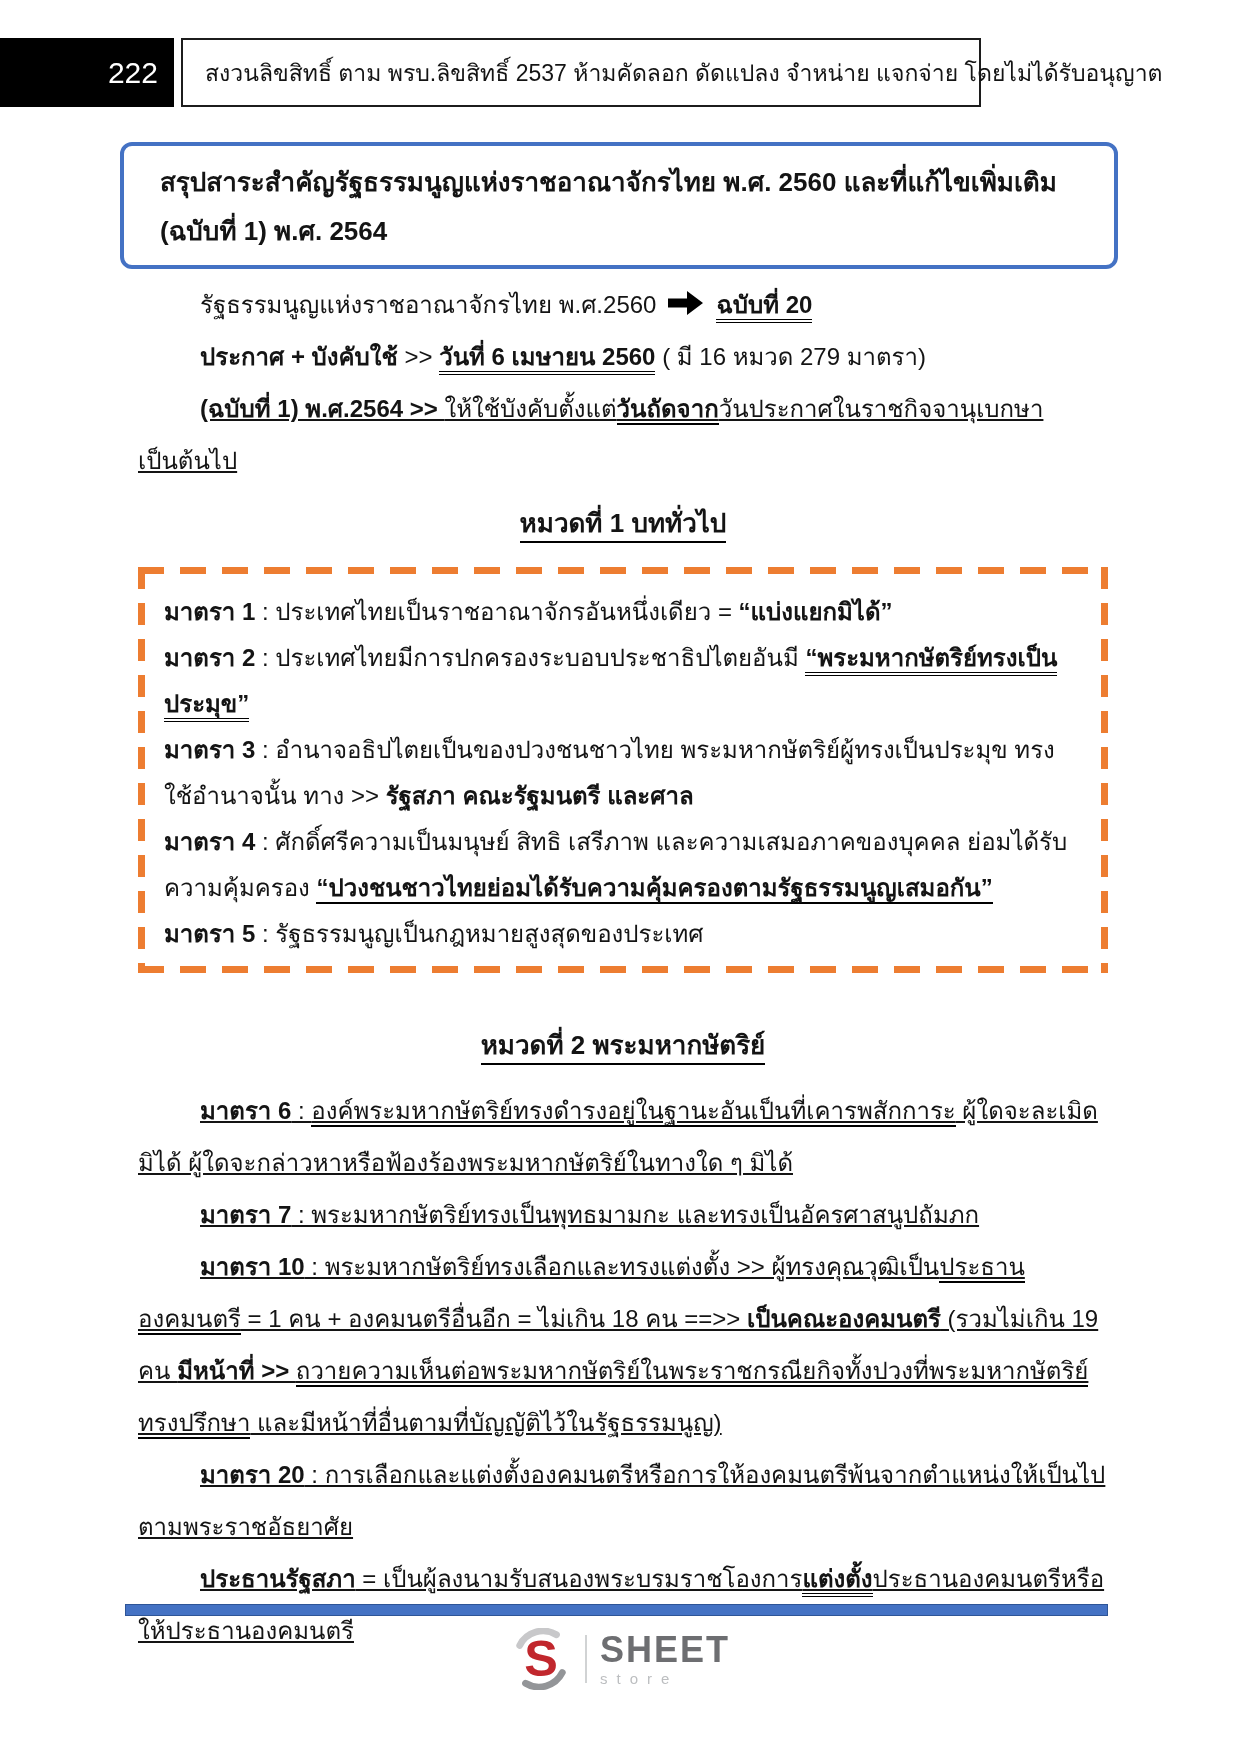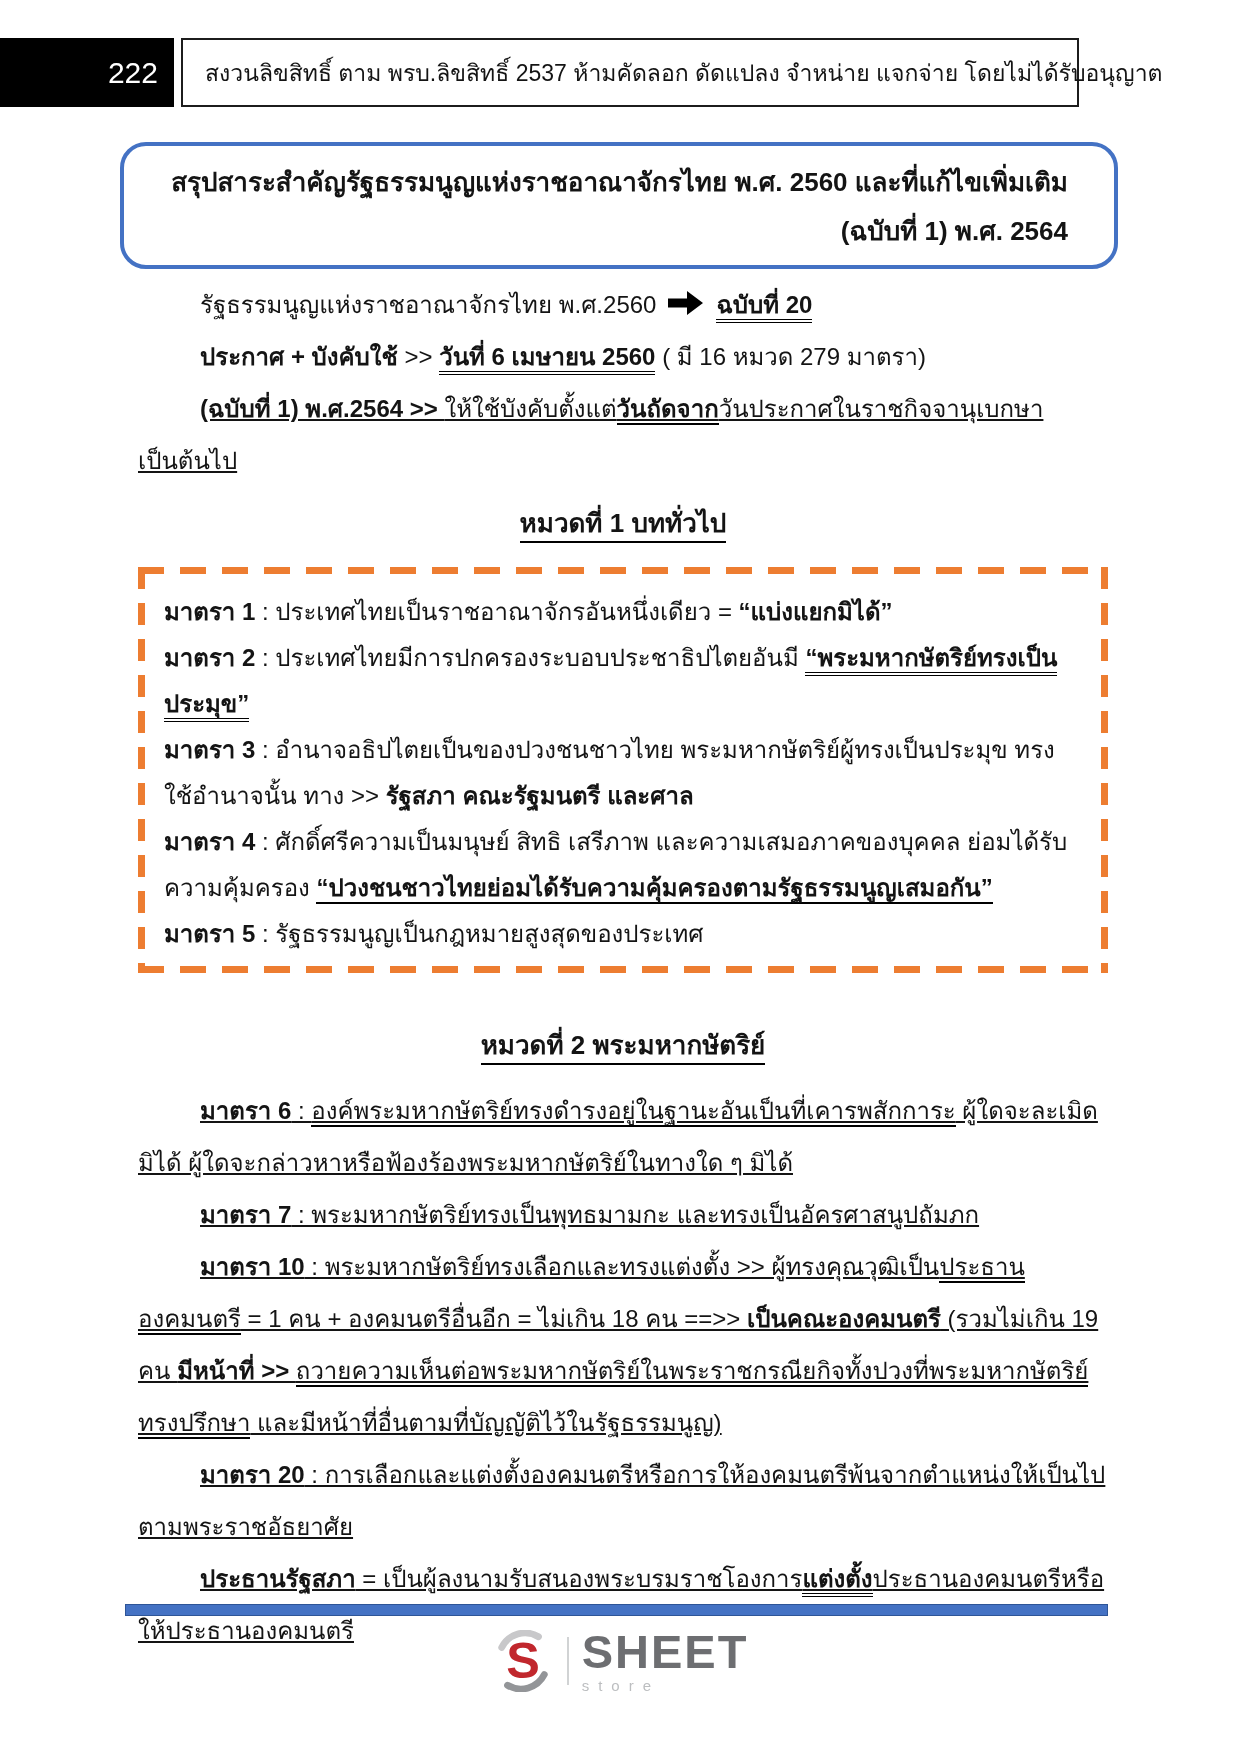--- a/index.html
+++ b/index.html
@@ -9,28 +9,28 @@
     font-family:"Liberation Sans","DejaVu Sans",sans-serif; color:#141414; overflow:hidden;
   }
   
   .header { position:absolute; top:38px; left:0; display:flex; align-items:stretch; }
   .pagenum-box {
     width:174px; height:69px; background:#000000; color:#ffffff;
     display:flex; align-items:center; justify-content:flex-end;
     padding-right:16px; font-size:30px;
   }
   .copyright-box {
-    margin-left:7px; width:898px; border:2px solid #1c1c1c; background:#ffffff;
+    margin-left:7px; width:800px; border:2px solid #1c1c1c; background:#ffffff;
     display:flex; align-items:center; padding:0 22px; font-size:23px; white-space:nowrap;
   }
   
   .content { position:absolute; top:142px; left:120px; width:998px; }
   .title-box {
-    border:4px solid #4472C4; border-radius:26px; background:#ffffff;
-    padding:12px 46px 8px; text-align:right; font-weight:bold; font-size:26px; line-height:1.9;
+    border:4px solid #4472C4; border-radius:12px; background:#ffffff;
+    padding:12px 36px 8px; text-align:left; font-weight:bold; font-size:26px; line-height:1.9;
   }
   .body-col { padding:10px 10px 0 18px; font-size:24px; line-height:52px; }
   .line { white-space:nowrap; }
   .ind { padding-left:62px; }
   .para { text-indent:62px;text-decoration:underline; }
   .b { font-weight:bold; }
   .ul  { border-bottom:2px solid #000; padding-bottom:1px; }
   .dul { border-bottom:4px double #000; padding-bottom:1px; }
   .arrow-icon { vertical-align:-3px; margin:0 12px; }
   .sec { text-align:center; font-size:26px; font-weight:bold; margin-top:10px; }
@@ -47,21 +47,21 @@
   }
   .dashed-box p { line-height:46px; }
   
   .footer-bar {
     position:absolute; top:1604px; left:125px; width:983px; height:12px;
     background:#4472C4; border:1px solid #2E5597;
   }
   .logo { position:absolute; top:1628px; left:0; right:0; display:flex; justify-content:center; align-items:center; gap:13px; }
   .logo-divider { width:2px; height:48px; background:#d1d3d4; }
   .logo-text-col { display:flex; flex-direction:column; line-height:1; }
-  .logo-main { font-size:47px; font-weight:bold; color:#6d6e71; letter-spacing:2px; }
+  .logo-main { font-size:36px; font-weight:bold; color:#6d6e71; letter-spacing:2px; }
   .logo-sub { font-size:15px; color:#bcbec0; letter-spacing:9px; margin-top:3px; }
 </style>
 </head>
 <body>
 
 <div class="page">
 
   <div class="header">
     <div class="pagenum-box">
         <span>222</span>

